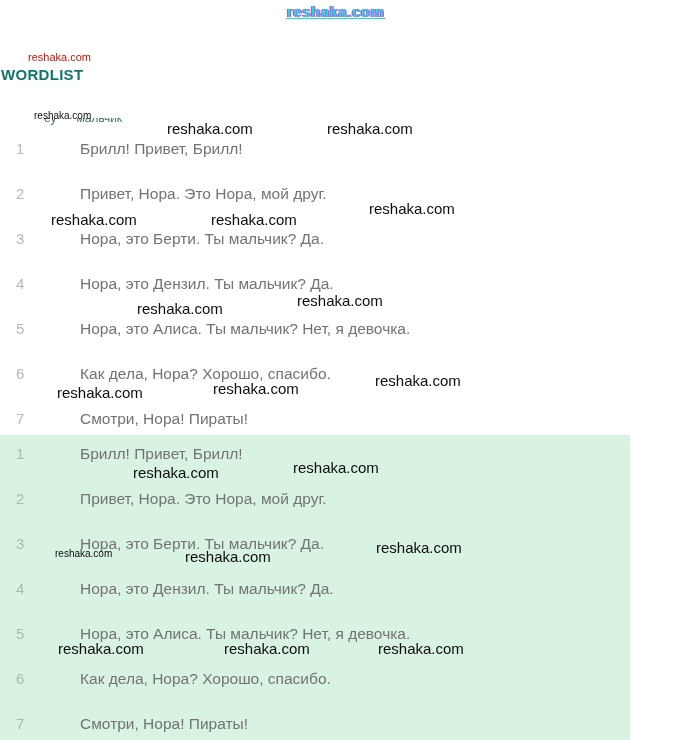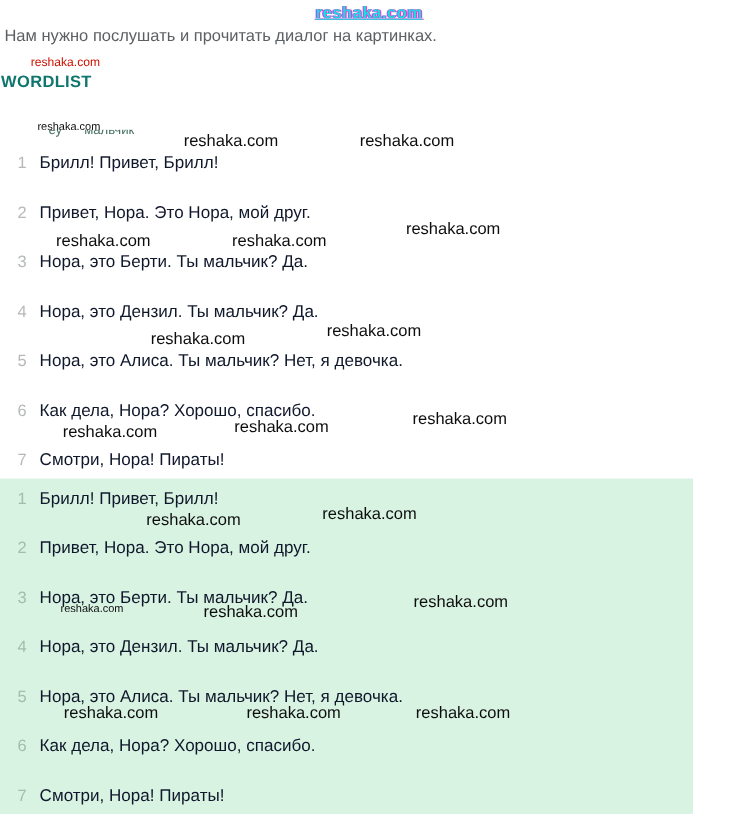--- a/index.html
+++ b/index.html
@@ -26,21 +26,21 @@
   }
   .partial > span { display: block; margin-top: -7px; white-space: pre; }
 
   .green-box {
     position: absolute; left: 0; top: 435px; width: 630px; height: 305px;
     background: #d9f3e3;
   }
 
   .row { position: absolute; left: 16px; white-space: nowrap; font-size: 15.5px; }
   .row .num { display: inline-block; width: 20px; color: #b5bab6; font-size: 15px; }
-  .row .txt { color: #0f172a; }
+  .row .txt { color: #737373; margin-left: 44px; }
   .row.in-green .num { color: #a3bcae; }
 
   .wm {
     position: absolute; font-size: 15px; color: #0d0d0d; white-space: nowrap;
   }
   .wm-sm { font-size: 10px; }
   .wm-red { font-size: 11px; color: #cc1100; }
   .wm-glitch {
     position: absolute; left: 287px; top: 3px;
     font-size: 15px; font-weight: bold; letter-spacing: 0.5px;
@@ -50,21 +50,20 @@
     white-space: nowrap;
   }
 </style>
 </head>
 <body>
 
 <div class="page">
 
   <div class="wm-glitch">reshaka.com</div>
 
-  <div class="instruction">Нам нужно послушать и прочитать диалог на картинках.</div>
 
   <div class="wm wm-red" style="left:28px; top:51px;">reshaka.com</div>
 
   <div class="wordlist">WORDLIST</div>
 
   <div class="partial">
       <span>еу      мальчик</span>
     </div>
 
   <div class="wm wm-sm" style="left:34px; top:110px;">reshaka.com</div>

